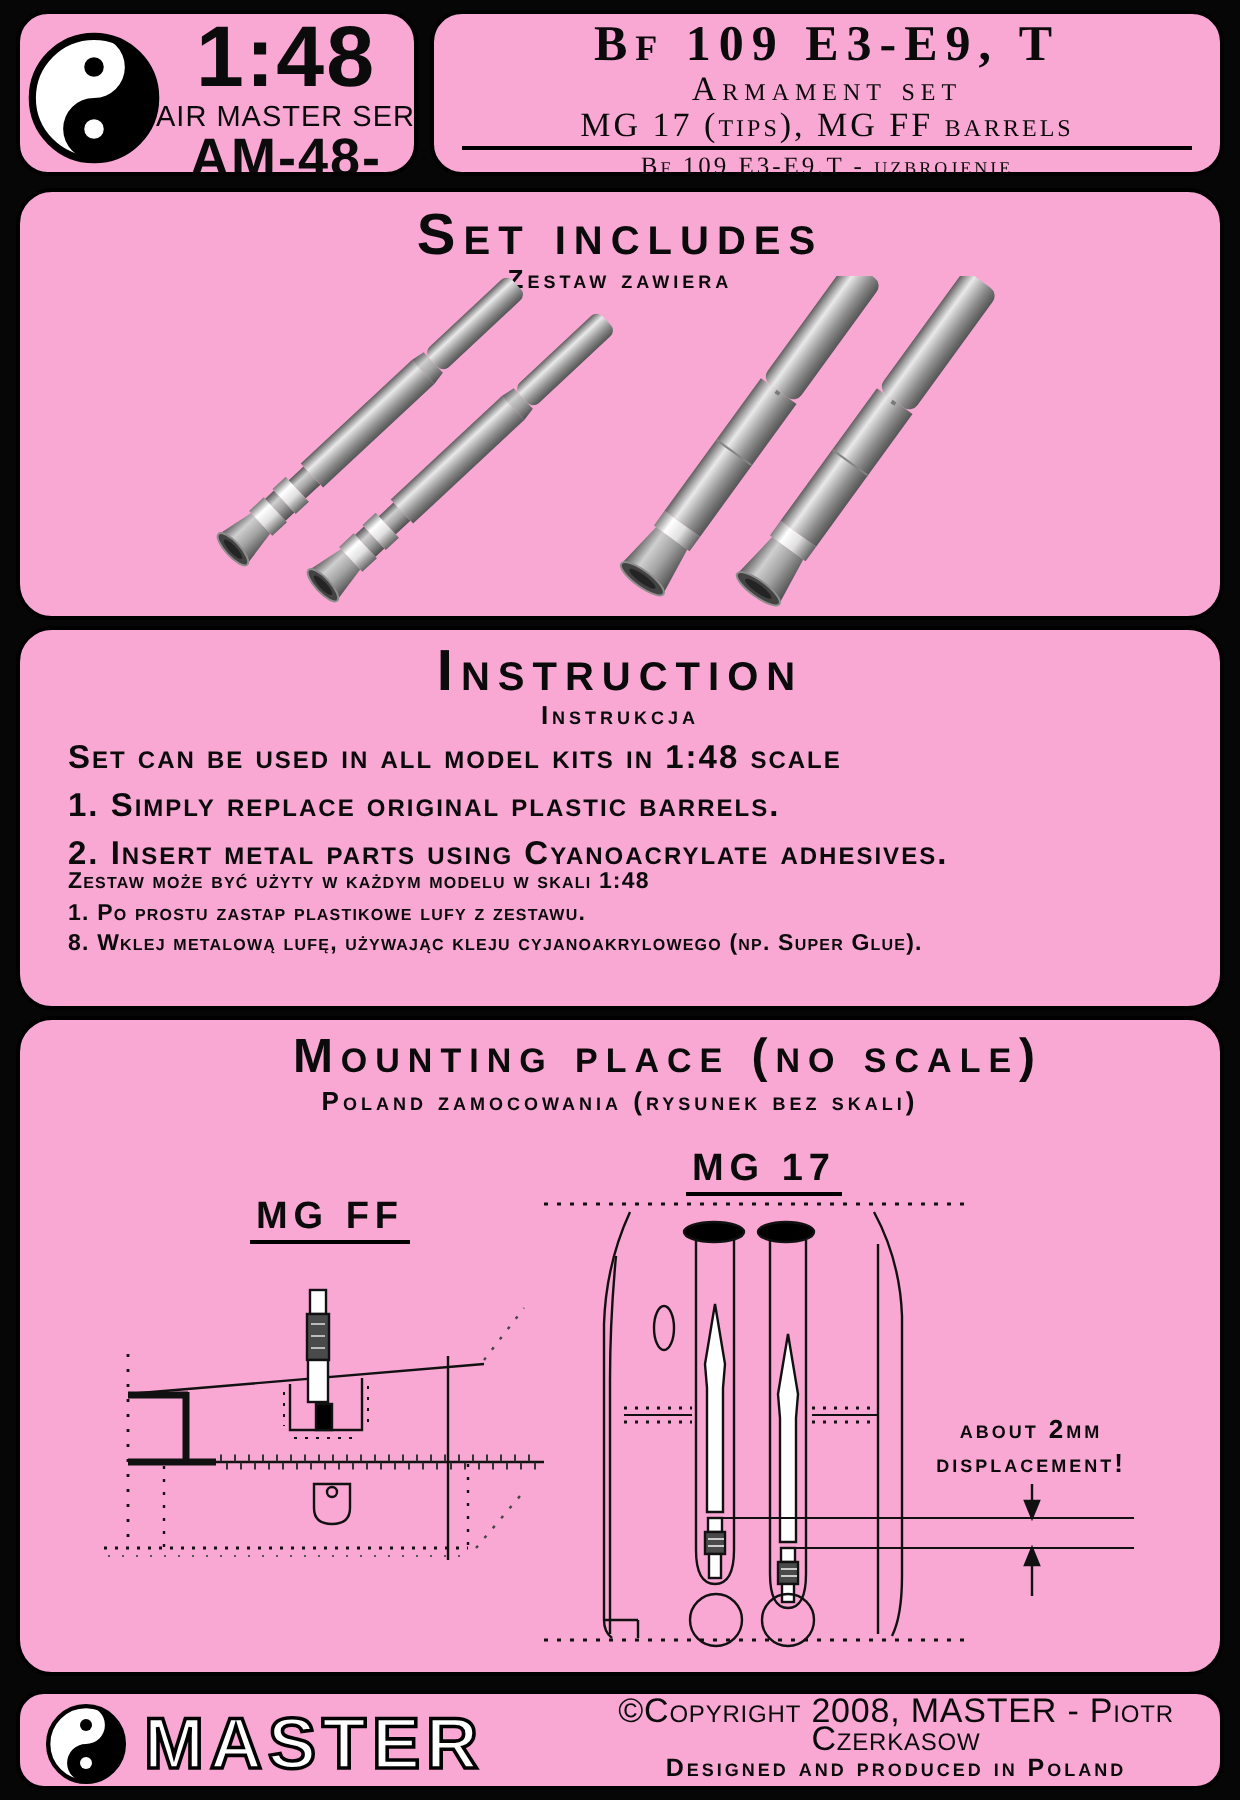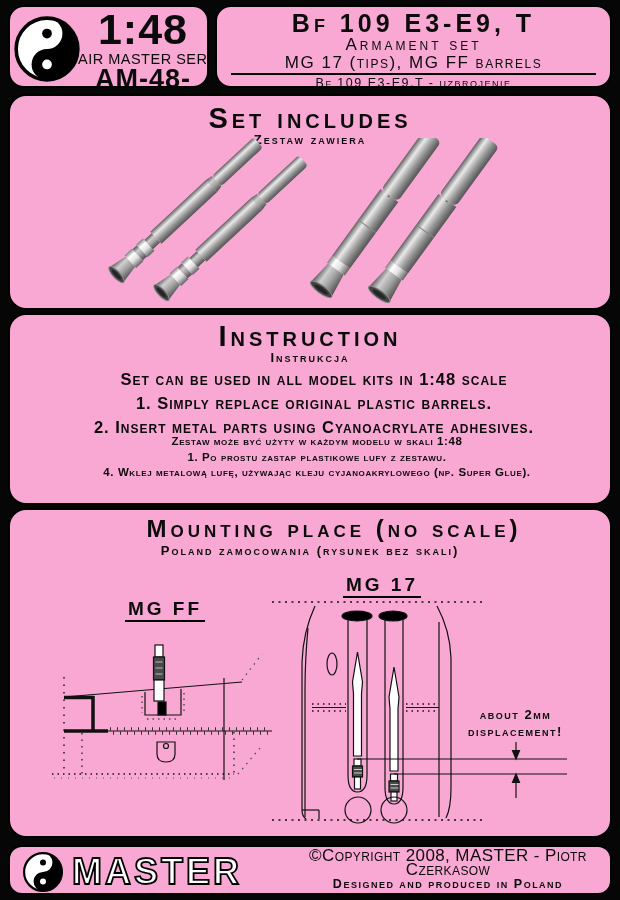--- a/index.html
+++ b/index.html
@@ -15,21 +15,21 @@
   }
   .sc{font-variant:small-caps;}
   .center{text-align:center;}
   
   #hdr-left{left:8px;top:5px;width:201px;height:83px;border-radius:16px;overflow:hidden;}
   #hdr-left .logo{position:absolute;left:4px;top:4px;}
   #hdr-left .txt{position:absolute;left:68px;top:0;width:130px;text-align:center;}
   .scale-big{font-size:43px;font-weight:bold;letter-spacing:1px;line-height:44px;}
   .series{font-size:14.5px;letter-spacing:.5px;line-height:16px;white-space:nowrap;}
   .code{font-size:27px;font-weight:bold;letter-spacing:1px;line-height:24px;}
-  #hdr-right{left:215px;top:5px;width:397px;height:83px;border-radius:16px;padding-top:3px;}
+  #hdr-right{left:215px;top:5px;width:397px;height:83px;border-radius:16px;padding-top:3px;font-family:Liberation Serif, serif;}
   .title-main{font-size:25px;font-weight:bold;letter-spacing:4px;line-height:26px;}
   .title-sub{font-size:17px;letter-spacing:3px;line-height:18px;}
   .title-sub2{font-size:17px;letter-spacing:1.5px;line-height:18px;}
   .hdr-rule{border:none;border-top:2px solid #000;margin:1px 14px 2px 14px;}
   .title-pl{font-size:12.5px;letter-spacing:1.5px;line-height:13px;}
   
   .sec-title{font-size:29px;letter-spacing:4px;font-weight:600;line-height:28px;}
   .sec-sub{font-size:13px;letter-spacing:2px;font-weight:600;line-height:15px;}
   
   #panel-set{left:8px;top:94px;width:604px;height:216px;padding-top:8px;}
@@ -138,29 +138,29 @@
       </g>
     <g transform="translate(368,158) rotate(-54)">
         <use href="#mgff"></use>
       </g>
   </svg>
 </div>
 
 <div class="panel center" id="panel-instr">
   <div class="sec-title sc">Instruction</div>
   <div class="sec-sub sc">Instrukcja</div>
-  <div class="instr-en sc" style="text-align:center;">
+  <div class="instr-en sc" style="text-align:left;">
     <div>Set can be used in all model kits in 1:48 scale</div>
     <div>1. Simply replace original plastic barrels.</div>
     <div>2. Insert metal parts using Cyanoacrylate adhesives.</div>
   </div>
-  <div class="instr-pl sc" style="text-align:center;">
+  <div class="instr-pl sc" style="text-align:left;">
     <div>Zestaw może być użyty w każdym modelu w skali 1:48</div>
     <div>1. Po prostu zastap plastikowe lufy z zestawu.</div>
-    <div>4. Wklej metalową lufę, używając kleju cyjanoakrylowego (np. Super Glue).</div>
+    <div>8. Wklej metalową lufę, używając kleju cyjanoakrylowego (np. Super Glue).</div>
   </div>
 </div>
 
 <div class="panel center" id="panel-mount">
   <div class="sec-title sc" style="font-size:24px;margin-left:48px;">Mounting place (no scale)</div>
   <div class="sec-sub sc">Poland zamocowania (rysunek bez skali)</div>
 
   <div class="drw-label sc" style="left:105px;top:88px;width:100px;"><span>MG FF</span></div>
   <div class="drw-label sc" style="left:322px;top:64px;width:100px;"><span>MG 17</span></div>
   <div class="annot sc" style="left:428px;top:196px;width:155px;">

